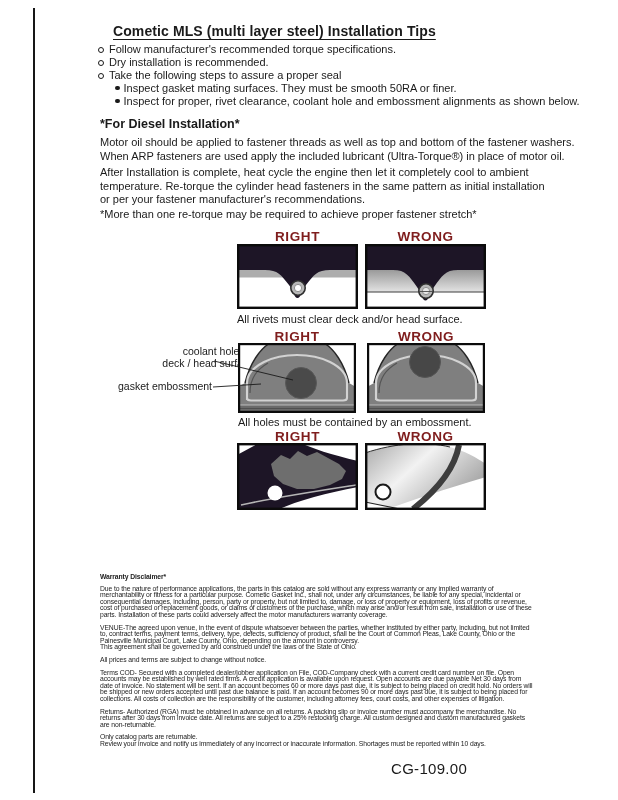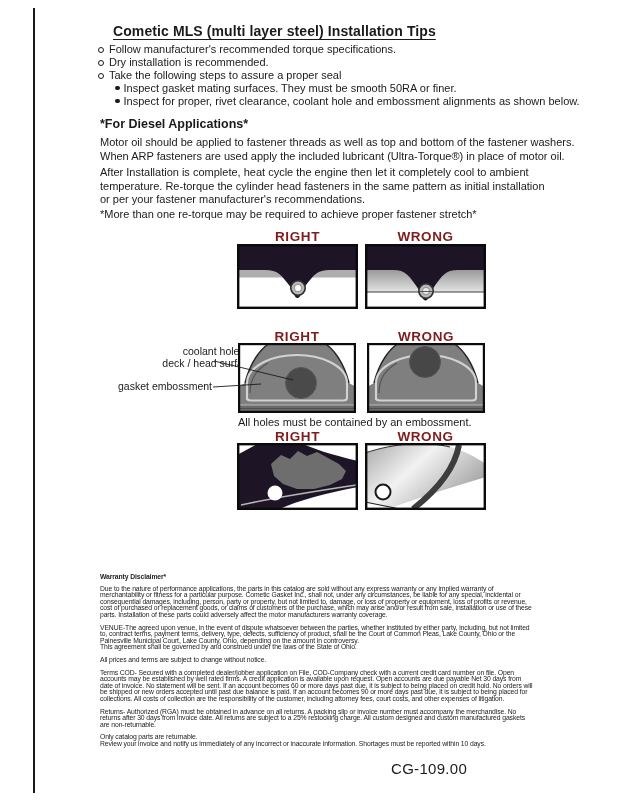--- a/index.html
+++ b/index.html
@@ -56,21 +56,21 @@
     <div class="tip-row sub">
       <span class="dot-fill"></span>
       <span>Inspect gasket mating surfaces.  They must be smooth 50RA or finer.</span>
     </div>
     <div class="tip-row sub">
       <span class="dot-fill"></span>
       <span>Inspect for proper, rivet clearance, coolant hole and embossment alignments as shown below.</span>
     </div>
   </div>
 
-  <div class="h2">*For Diesel Applications*</div>
+  <div class="h2">*For Diesel Installation*</div>
   <div class="body-p" style="top:136px;">Motor oil should be applied to fastener threads as well as top and bottom of the fastener washers.
 When ARP fasteners are used apply the included lubricant (Ultra-Torque®) in place of motor oil.</div>
   <div class="body-p" style="top:208px;">*More than one re-torque may be required to achieve proper fastener stretch*</div>
   <div class="body-p" style="top:166px;">After Installation is complete, heat cycle the engine then let it completely cool to ambient
 temperature. Re-torque the cylinder head fasteners in the same pattern as initial installation
 or per your fastener manufacturer's recommendations.</div>
 
   <div class="dlabel" style="left:237px;top:229px;width:121px;">RIGHT</div>
   <div class="dlabel" style="left:365px;top:229px;width:121px;">WRONG</div>
 
@@ -93,20 +93,21 @@
     <rect x="0" y="0" width="121" height="65" fill="#ffffff"></rect>
     <rect x="1.5" y="26" width="118" height="22" fill="url(#g1w)"></rect>
     <path d="M1.5,48 H119.5" stroke="#3c3c3c" stroke-width="1"></path>
     <path d="M0,0 H121 V26 H93 C80,26 77,32 69,43 C63,51 64,56.5 60.5,56.5 C57,56.5 58,51 52,43 C44,32 41,26 28,26 H0 Z" fill="#1d1526"></path>
     <circle cx="61" cy="47" r="7.2" fill="#b8b8b8" stroke="#2f2f2f" stroke-width="1.6"></circle>
     <circle cx="61" cy="47" r="3.6" fill="#e9e9e9" stroke="#777777" stroke-width="0.7"></circle>
     <path d="M54,47.5 H68" stroke="#4a4a4a" stroke-width="0.9"></path>
     <rect x="1.2" y="1.2" width="118.6" height="62.6" fill="none" stroke="#0b0b0b" stroke-width="2.4"></rect>
   </svg>
 
+  <div class="caption" style="left:237px;top:313px;">All rivets must clear deck and/or head surface.</div>
 
   <div class="dlabel" style="left:238px;top:329px;width:118px;">RIGHT</div>
   <div class="dlabel" style="left:367px;top:329px;width:118px;">WRONG</div>
 
   <div class="ann" style="top:346px;margin-left:42px;">coolant hole on
 deck / head surface</div>
   <div class="ann" style="top:381px;">gasket embossment</div>
 
   <svg class="figbox" style="left:238px;top:343px;" width="118" height="70" viewBox="0 0 118 70">
     <rect x="0" y="0" width="118" height="70" fill="#7f7f7f"></rect>

